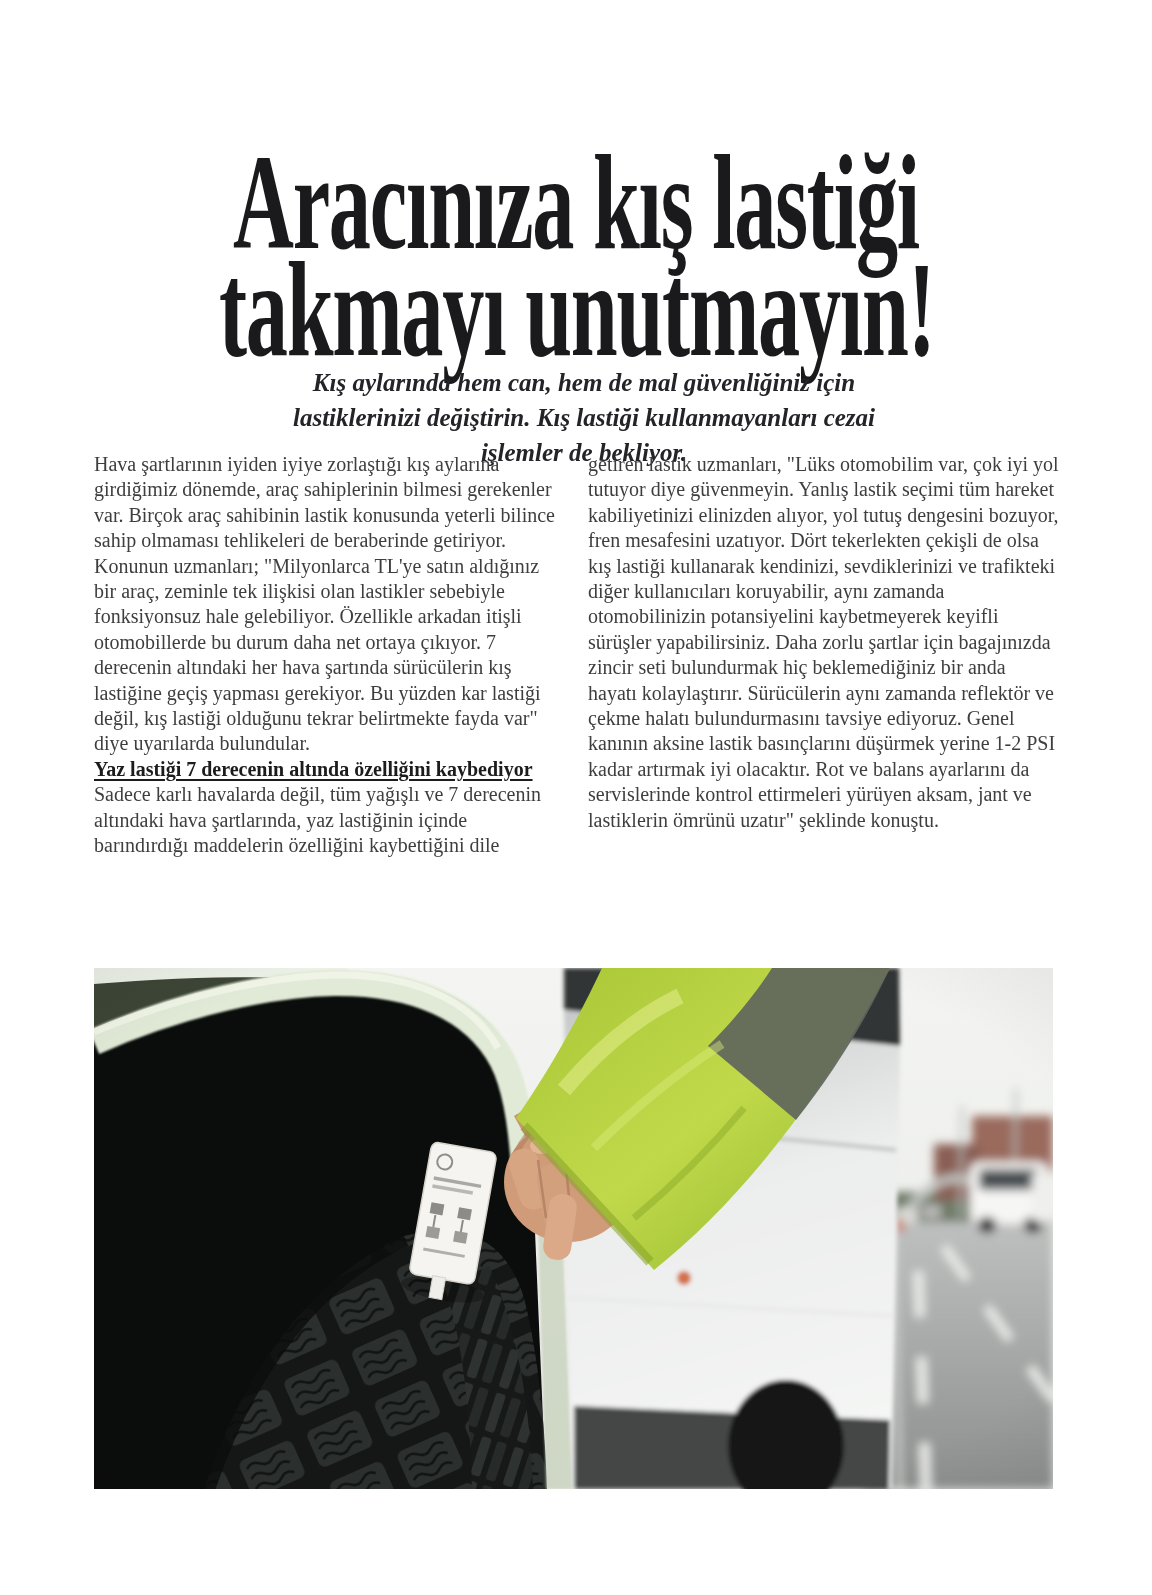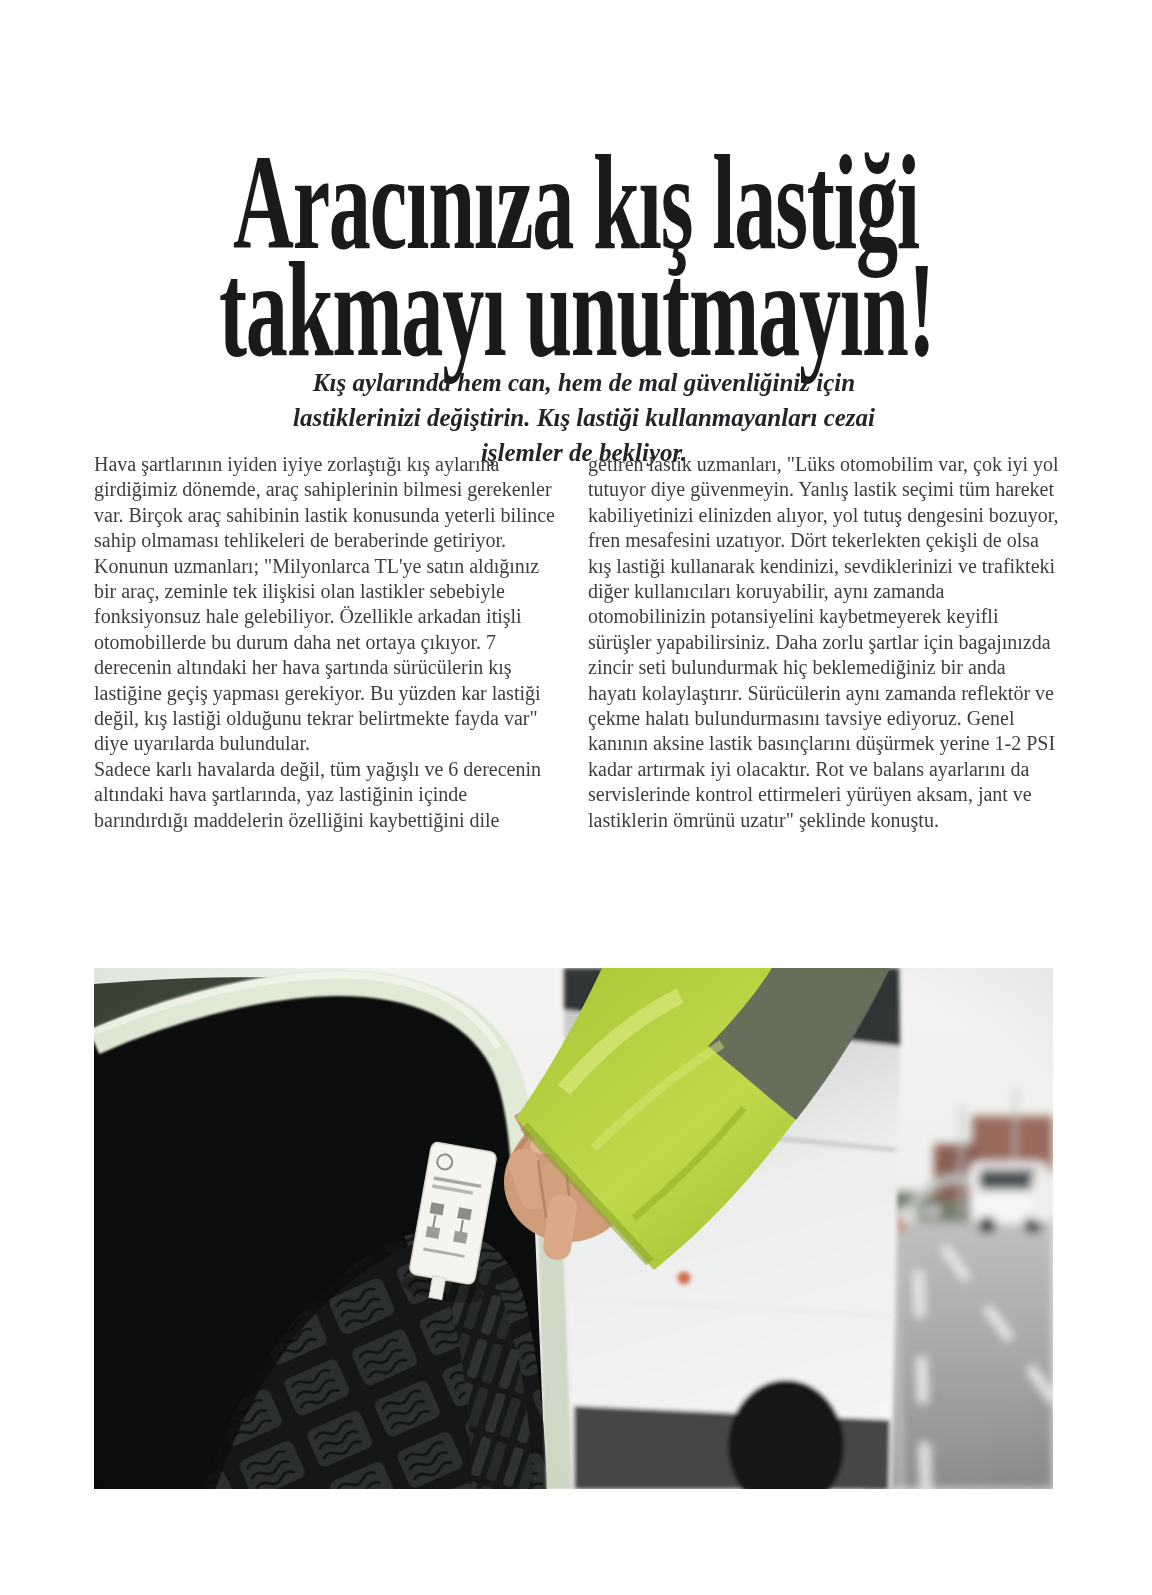--- a/index.html
+++ b/index.html
@@ -37,21 +37,22 @@
   <h1 class="headline">
     <span class="hl-line">Aracınıza kış lastiği</span>
     <span class="hl-line">takmayı unutmayın!</span>
   </h1>
 
   <p class="standfirst">Kış aylarında hem can, hem de mal güvenliğiniz için lastiklerinizi değiştirin. Kış lastiği kullanmayanları cezai işlemler de bekliyor.</p>
 
   <div class="columns">
     <div class="col">
       <p>Hava şartlarının iyiden iyiye zorlaştığı kış aylarına girdiğimiz dönemde, araç sahiplerinin bilmesi gerekenler var. Birçok araç sahibinin lastik konusunda yeterli bilince sahip olmaması tehlikeleri de beraberinde getiriyor. Konunun uzmanları; "Milyonlarca TL'ye satın aldığınız bir araç, zeminle tek ilişkisi olan lastikler sebebiyle fonksiyonsuz hale gelebiliyor. Özellikle arkadan itişli otomobillerde bu durum daha net ortaya çıkıyor. 7 derecenin altındaki her hava şartında sürücülerin kış lastiğine geçiş yapması gerekiyor. Bu yüzden kar lastiği değil, kış lastiği olduğunu tekrar belirtmekte fayda var" diye uyarılarda bulundular.</p>
-      <p>Sadece karlı havalarda değil, tüm yağışlı ve 6 derecenin altındaki hava şartlarında, yaz lastiğinin içinde barındırdığı maddelerin özelliğini kaybettiğini dile</p>
+      <h2 class="subhead">Yaz lastiği 7 derecenin altında özelliğini kaybediyor</h2>
+      <p>Sadece karlı havalarda değil, tüm yağışlı ve 7 derecenin altındaki hava şartlarında, yaz lastiğinin içinde barındırdığı maddelerin özelliğini kaybettiğini dile</p>
     </div>
     <div class="col">
       <p>getiren lastik uzmanları, "Lüks otomobilim var, çok iyi yol tutuyor diye güvenmeyin. Yanlış lastik seçimi tüm hareket kabiliyetinizi elinizden alıyor, yol tutuş dengesini bozuyor, fren mesafesini uzatıyor. Dört tekerlekten çekişli de olsa kış lastiği kullanarak kendinizi, sevdiklerinizi ve trafikteki diğer kullanıcıları koruyabilir, aynı zamanda otomobilinizin potansiyelini kaybetmeyerek keyifli sürüşler yapabilirsiniz. Daha zorlu şartlar için bagajınızda zincir seti bulundurmak hiç beklemediğiniz bir anda hayatı kolaylaştırır. Sürücülerin aynı zamanda reflektör ve çekme halatı bulundurmasını tavsiye ediyoruz. Genel kanının aksine lastik basınçlarını düşürmek yerine 1-2 PSI kadar artırmak iyi olacaktır. Rot ve balans ayarlarını da servislerinde kontrol ettirmeleri yürüyen aksam, jant ve lastiklerin ömrünü uzatır" şeklinde konuştu.</p>
     </div>
   </div>
 
   <figure class="photo" style="margin:0">
     <svg viewBox="0 0 959 521" xmlns="http://www.w3.org/2000/svg">
       <defs>
         <linearGradient id="gSky" x1="0" y1="0" x2="0" y2="1">

